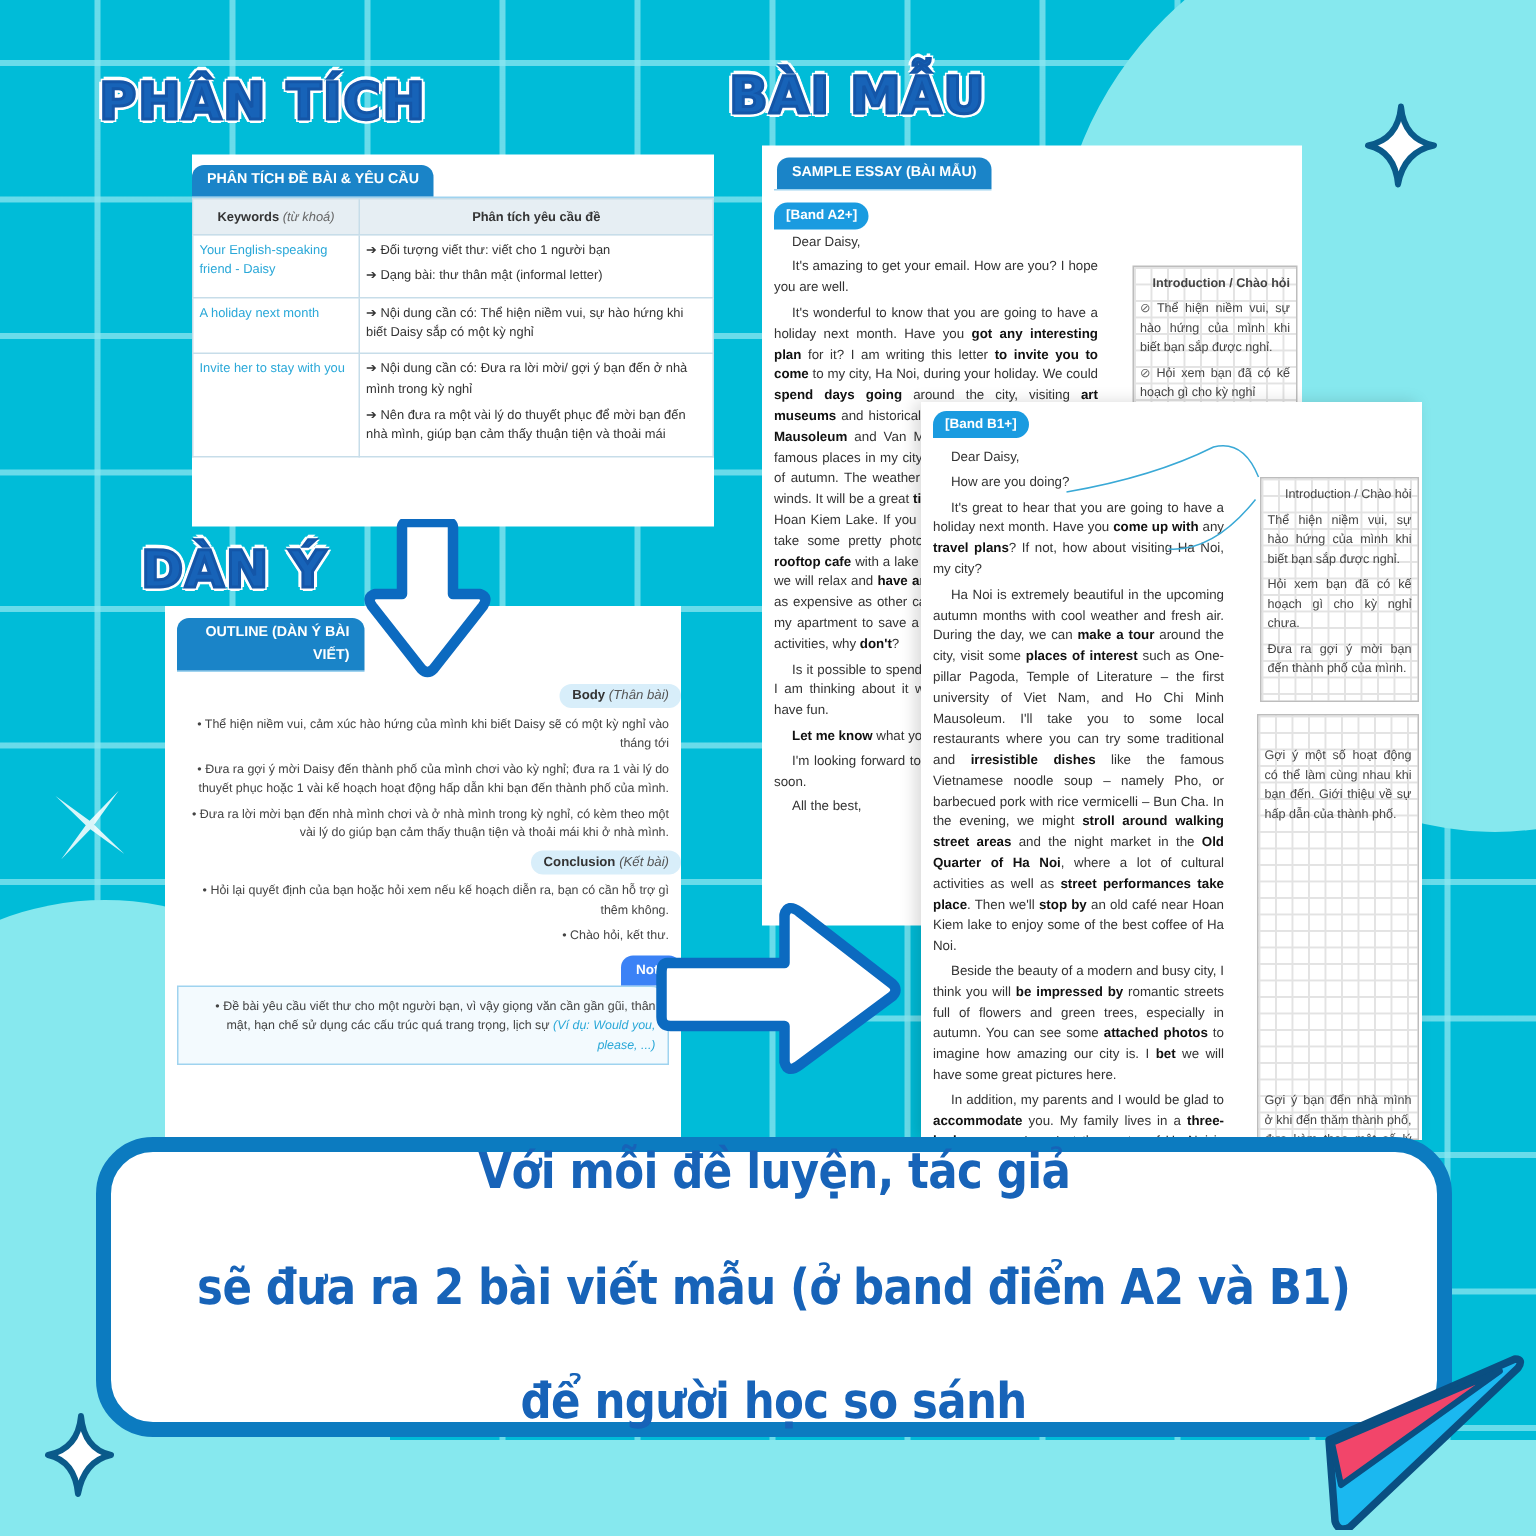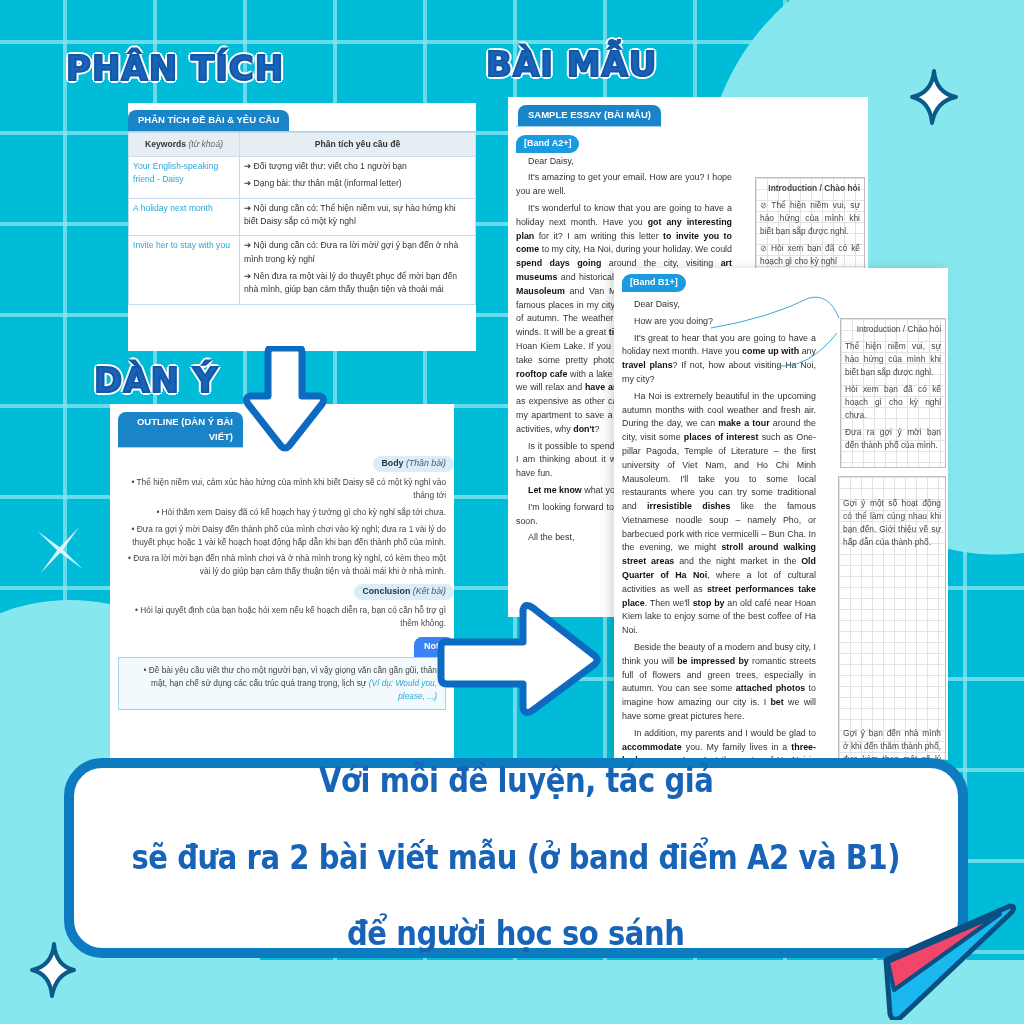--- a/index.html
+++ b/index.html
@@ -141,27 +141,27 @@
       </tr>
     </tbody>
   </table>
 </div>
 
 <div class="sheet" style="left:110px;top:404px;width:344px;height:356px;padding-top:8px;text-align:right;">
   <div class="tab-rule" style="margin-left:8px;width:125px;"><span class="sheet-tab">OUTLINE (DÀN Ý BÀI VIẾT)</span></div>
   <div>
     <div class="sec-pill"><span>Body</span> <i>(Thân bài)</i></div>
     <div class="bullet">• Thể hiện niềm vui, cảm xúc hào hứng của mình khi biết Daisy sẽ có một kỳ nghỉ vào tháng tới</div>
-    <div class="bullet">• Hỏi thăm xem Daisy đã có kế hoạch hay ý tưởng gì cho kỳ nghỉ sắp tới chưa.</div>
     <div class="bullet">• Đưa ra gợi ý mời Daisy đến thành phố của mình chơi vào kỳ nghỉ; đưa ra 1 vài lý do thuyết phục hoặc 1 vài kế hoạch hoạt động hấp dẫn khi bạn đến thành phố của mình.</div>
     <div class="bullet">• Đưa ra lời mời bạn đến nhà mình chơi và ở nhà mình trong kỳ nghỉ, có kèm theo một vài lý do giúp bạn cảm thấy thuận tiện và thoải mái khi ở nhà mình.</div>
   </div>
   <div>
     <div class="sec-pill"><span>Conclusion</span> <i>(Kết bài)</i></div>
     <div class="bullet">• Hỏi lại quyết định của bạn hoặc hỏi xem nếu kế hoạch diễn ra, bạn có cần hỗ trợ gì thêm không.</div>
+    <div class="bullet">• Chào hỏi, kết thư.</div>
   </div>
   <div class="note-tab">Note</div>
   <div class="note-box">
     <span>• Đề bài yêu cầu viết thư cho một người bạn, vì vậy giọng văn cần gần gũi, thân mật, hạn chế sử dụng các cấu trúc quá trang trọng, lịch sự</span> <span class="hint">(Ví dụ: Would you, please, ...)</span> 
   </div>
 </div>
 
 <div class="arrow" style="position:absolute;left:240px;top:346px;">
   <svg width="90" height="106" viewBox="0 0 90 106">
     <path d="M28 6 Q28 2 32 2 L58 2 Q62 2 62 6 L62 50 L80 50 Q86 52 82 58 L49 100 Q45 104 41 100 L8 58 Q4 52 10 50 L28 50 Z" fill="#fff" stroke="#0C6AC0" stroke-width="7" stroke-linejoin="round"></path>

